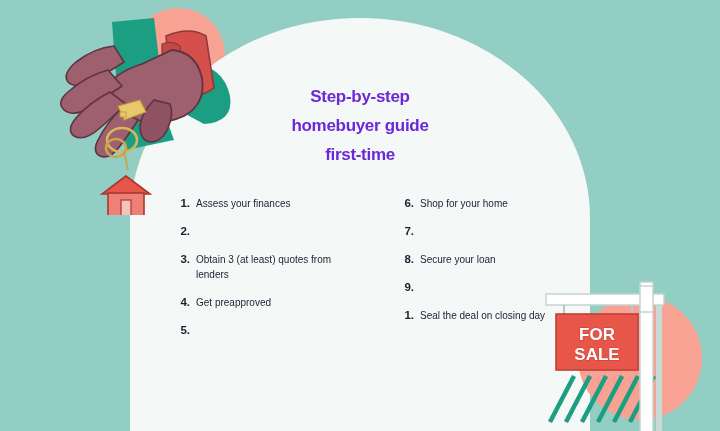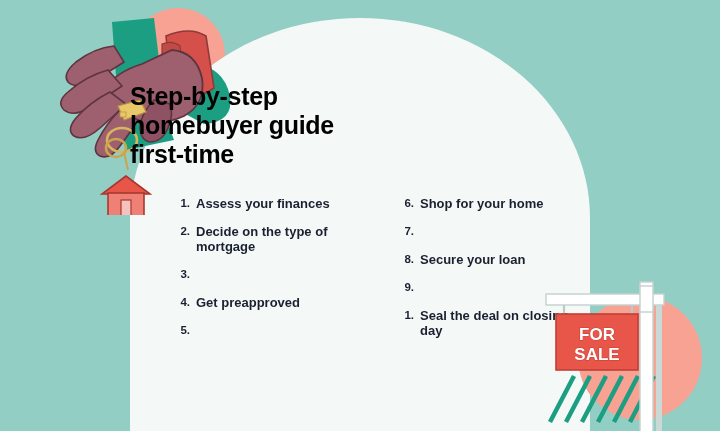--- a/index.html
+++ b/index.html
@@ -23,39 +23,39 @@
     border-radius:50%;background:#f7a293;
   }
   .circle-pink-br{
     position:absolute;left:578px;top:296px;width:124px;height:124px;
     border-radius:50%;background:#f7a293;
   }
 
   
   .title{
     position:absolute;left:130px;top:82px;width:460px;
-    color:#000000;
-    font-weight:bold;font-size:25px;line-height:29px;
+    text-align:center;color:#6d28d9;
+    font-weight:bold;font-size:17px;line-height:29px;
     letter-spacing:-0.3px;
   }
   .title div{white-space:nowrap;}
 
   
   .lists{position:absolute;left:130px;top:196px;width:460px;display:flex;}
   .col{width:230px;}
   .col.left{padding-left:40px;box-sizing:border-box;}
   .col.right{padding-left:34px;box-sizing:border-box;}
   .li{display:flex;margin-bottom:13px;}
   .li .num{
     width:20px;flex:0 0 20px;text-align:right;
     font-size:11.5px;font-weight:bold;color:#1b2030;line-height:15px;
     padding-right:6px;box-sizing:content-box;
   }
   .li .txt{
-    font-size:13px;font-weight:bold;color:#1b2030;line-height:15px;
+    font-size:10px;font-weight:normal;color:#1b2030;line-height:15px;
     max-width:152px;
   }
   .col.right .li .txt{max-width:150px;}
 
   
   .hand-wrap{position:absolute;left:54px;top:0px;width:190px;height:215px;}
   .hand-wrap svg{display:block;}
 
   
   .sign-wrap{position:absolute;left:528px;top:272px;width:192px;height:169px;}
@@ -131,24 +131,24 @@
 
   <div class="lists">
 
     <div class="col left">
       <div class="li">
         <span class="num">1.</span>
         <span class="txt">Assess your finances</span>
       </div>
       <div class="li">
         <span class="num">2.</span>
-        <span class="txt">Decide on the type of mortgage</span>
       </div>
       <div class="li">
         <span class="num">3.</span>
+        <span class="txt">Obtain 3 (at least) quotes from lenders</span>
       </div>
       <div class="li">
         <span class="num">4.</span>
         <span class="txt">Get preapproved</span>
       </div>
       <div class="li">
         <span class="num">5.</span>
       </div>
     </div>
 

